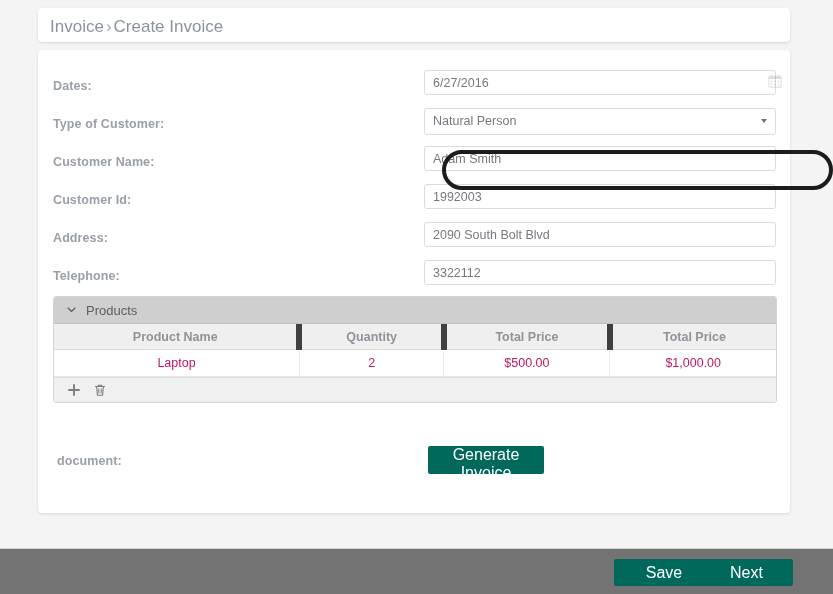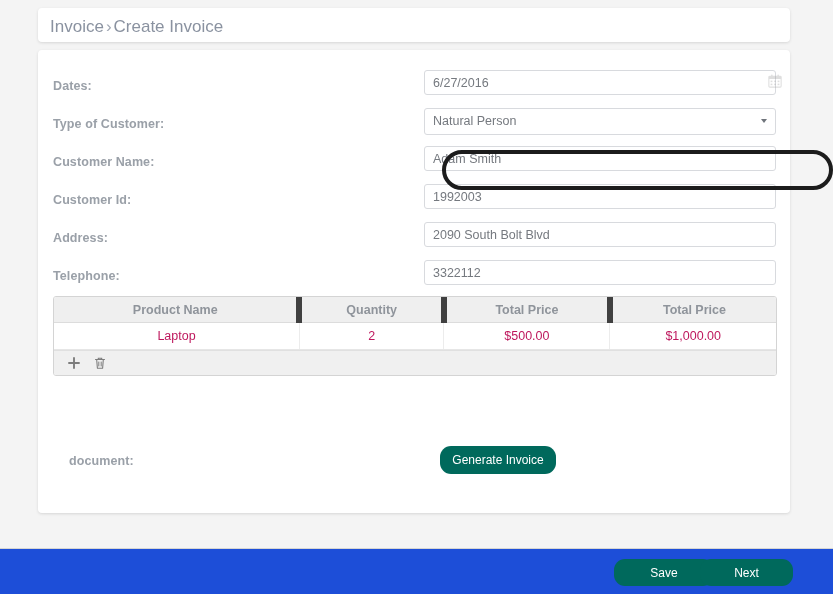--- a/index.html
+++ b/index.html
@@ -213,51 +213,51 @@
     width: 16px;
     height: 16px;
     cursor: pointer;
   }
   .foot-btn.add { left: 12px; }
   .foot-btn.del { left: 38px; }
 
   
   #document-row {
     position: absolute;
-    left: 16px;
+    left: 4px;
     top: 396px;
     width: 752px;
     height: 36px;
   }
   .btn-teal {
     background: #00695c;
     color: #ffffff;
     border: none;
-    border-radius: 11px;
+    border-radius: 2px;
     font-family: "Liberation Sans", sans-serif;
-    font-size: 12px;
+    font-size: 16px;
     cursor: pointer;
     padding: 0;
   }
   #generate-invoice-btn {
     position: absolute;
     left: 386px;
     top: 0px;
     width: 116px;
     height: 28px;
   }
 
   
   #footer-bar {
     position: absolute;
     left: 0;
     bottom: 0;
     width: 833px;
     height: 45px;
-    background: #1d4ed8;
+    background: #737373;
     border-top: 1px solid #d5d5d3;
     margin-top: 20px;
   }
   #save-btn {
     position: absolute;
     left: 614px;
     top: 10px;
     width: 100px;
     height: 27px;
   }
@@ -319,20 +319,26 @@
     <div class="field-label">Address:</div>
     <input class="field-input" value="2090 South Bolt Blvd" style="">
   </div>
 
   <div class="form-row" style="top:208px;">
     <div class="field-label">Telephone:</div>
     <input class="field-input" value="3322112" style="">
   </div>
 
   <div id="products-panel">
+    <div class="panel-head">
+      <svg class="panel-chevron" viewBox="0 0 10 7">
+        <path d="M1 1.2 L5 5.2 L9 1.2" fill="none" stroke="#5e5e5e" stroke-width="1.4" stroke-linecap="round" stroke-linejoin="round"></path>
+      </svg>
+      <div class="panel-head-title">Products</div>
+    </div>
 
     <table class="products">
       <colgroup>
         <col style="width:34%">
           <col style="width:20%">
           <col style="width:23%">
           <col style="width:23%">
       </colgroup>
       <thead>
         <tr>

